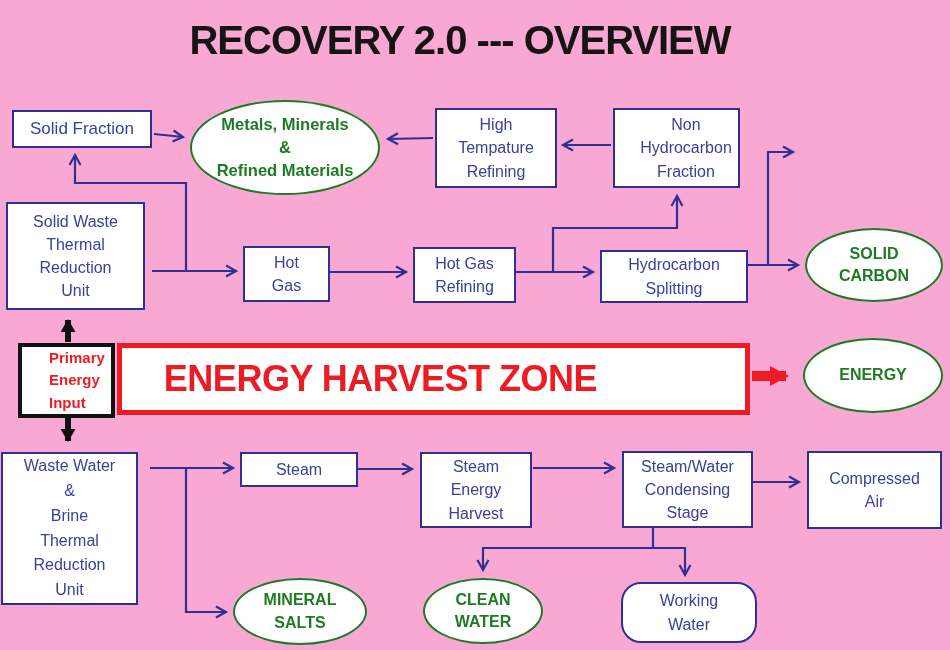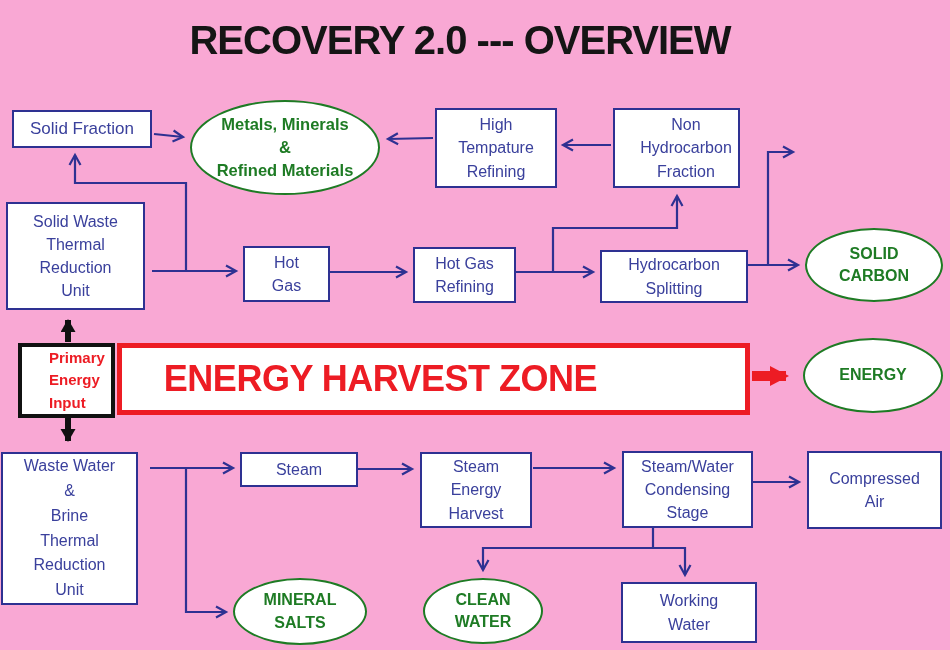--- a/index.html
+++ b/index.html
@@ -123,16 +123,16 @@
 Harvest</div>
   <div class="node box" style="left:622px;top:451px;width:131px;height:77px;">Steam/Water
 Condensing
 Stage</div>
   <div class="node box" style="left:807px;top:451px;width:135px;height:78px;">Compressed
 Air</div>
   <div class="node ellipse" style="left:423px;top:578px;width:120px;height:66px;">CLEAN
 WATER</div>
   <div class="node ellipse" style="left:233px;top:578px;width:134px;height:67px;">MINERAL
 SALTS</div>
-  <div class="node box" style="left:621px;top:582px;width:136px;height:61px;">Working
+  <div class="node box" style="left:621px;top:582px;width:136px;height:61px;border-radius:20px;">Working
 Water</div>
 
 </div>
 
 </body></html>

